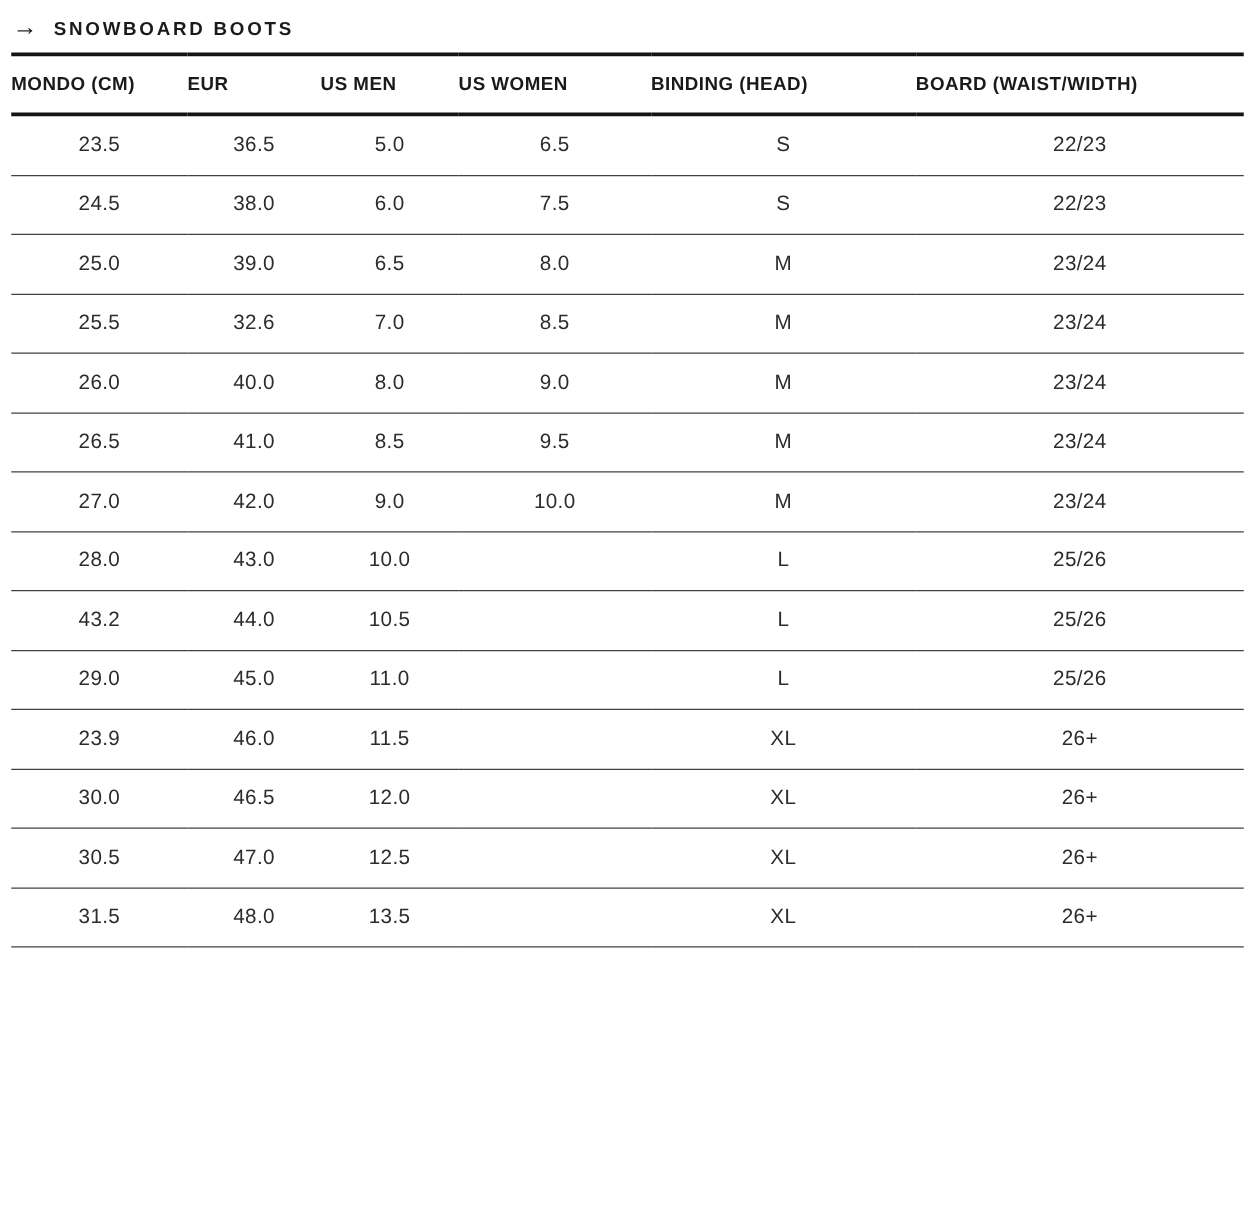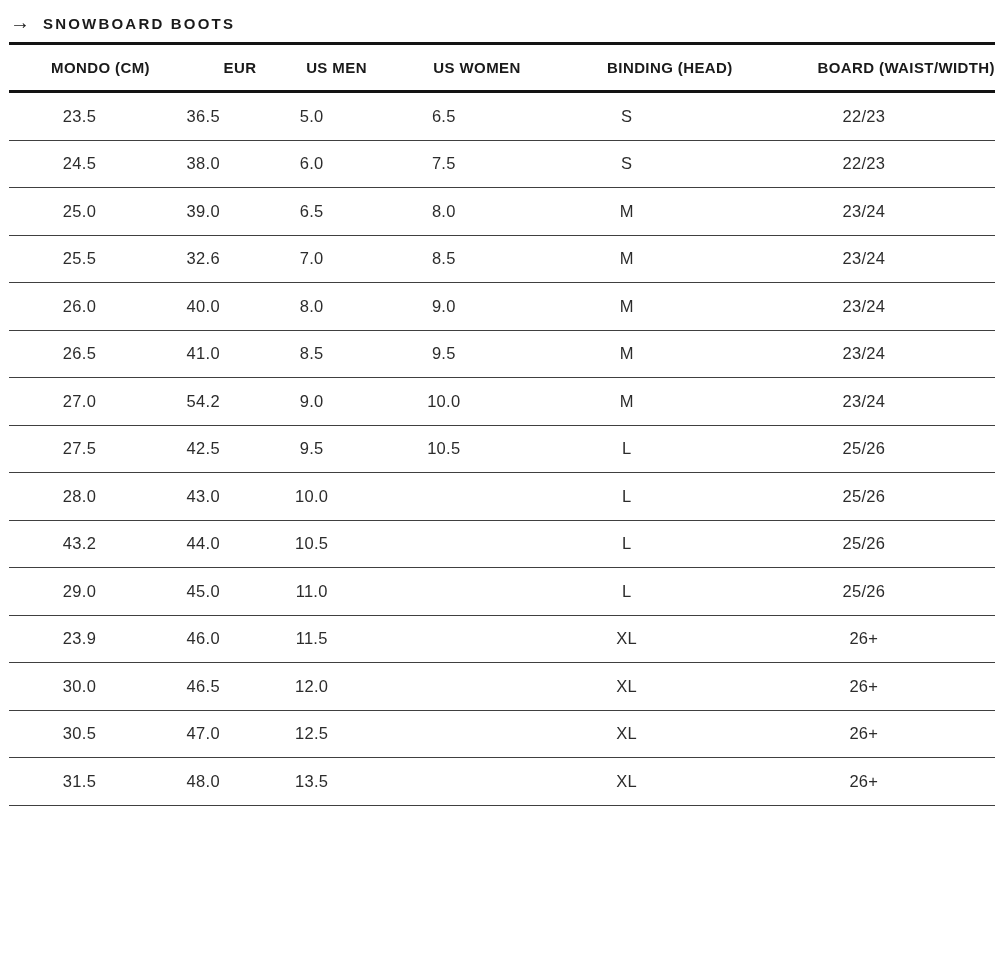--- a/index.html
+++ b/index.html
@@ -42,21 +42,21 @@
   }
   table.size-table thead th {
     border-top: 3px solid #131313;
     border-bottom: 3px solid #131313;
     height: 45px;
     padding: 0;
     font-size: 15px;
     font-weight: 700;
     letter-spacing: 0.4px;
     color: #1a1a1a;
-    text-align: right;
+    text-align: left;
     vertical-align: middle;
     white-space: nowrap;
   }
   table.size-table tbody td {
     height: 46.5px;
     padding: 0;
     border-bottom: 1.6px solid #404040;
     font-size: 16.5px;
     font-weight: 400;
     color: #2c2c2c;
@@ -146,33 +146,25 @@
         <tr>
           <td>26.5</td>
           <td>41.0</td>
           <td>8.5</td>
           <td>9.5</td>
           <td>M</td>
           <td>23/24</td>
         </tr>
         <tr>
           <td>27.0</td>
-          <td>54.2</td>
+          <td>42.0</td>
           <td>9.0</td>
           <td>10.0</td>
           <td>M</td>
           <td>23/24</td>
-        </tr>
-        <tr>
-          <td>27.5</td>
-          <td>42.5</td>
-          <td>9.5</td>
-          <td>10.5</td>
-          <td>L</td>
-          <td>25/26</td>
         </tr>
         <tr>
           <td>28.0</td>
           <td>43.0</td>
           <td>10.0</td>
           <td></td>
           <td>L</td>
           <td>25/26</td>
         </tr>
         <tr>

